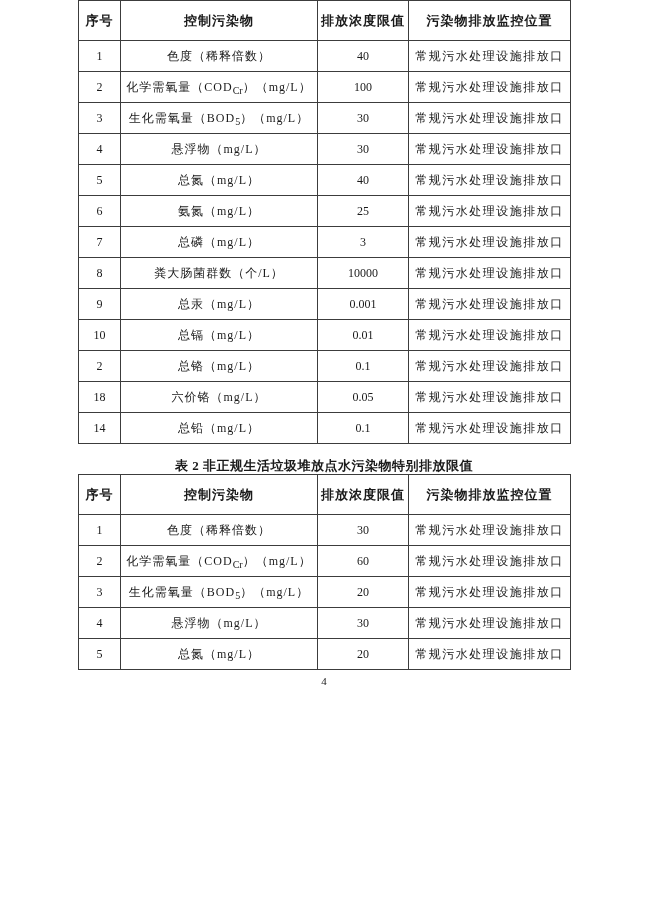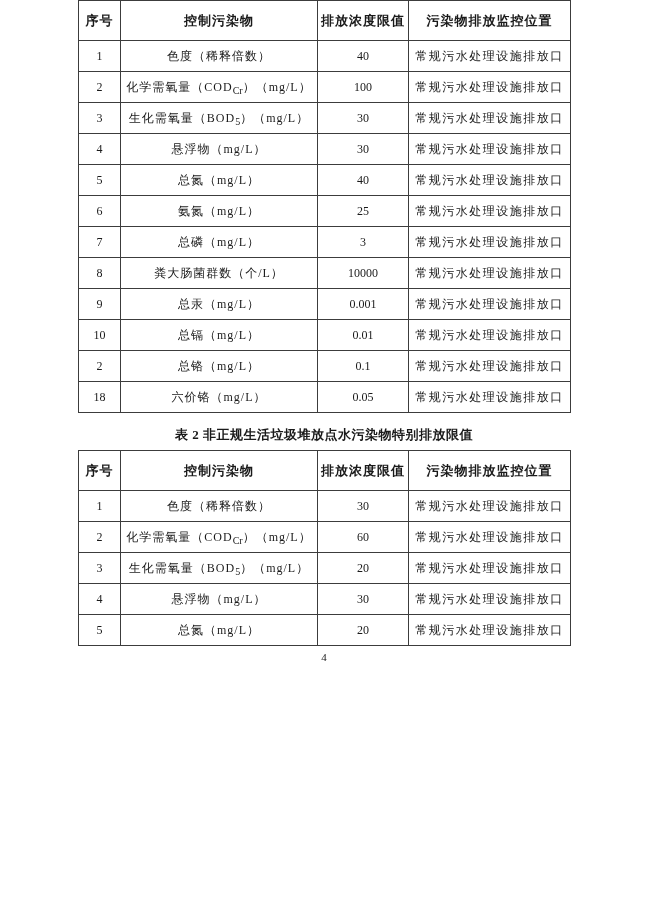--- a/index.html
+++ b/index.html
@@ -21,21 +21,21 @@
     width: 492px;
   }
   .tbl-title {
     text-align: center;
     font-weight: bold;
     font-size: 13px;
     letter-spacing: 0.5px;
     line-height: 17px;
   }
   .t1-title { margin-top: 88px; margin-bottom: 7px; }
-  .t2-title { margin-top: 13px; margin-bottom: 7px; }
+  .t2-title { margin-top: 13px; }
   table.limits {
     border-collapse: collapse;
     table-layout: fixed;
     width: 492px;
   }
   table.limits th,
   table.limits td {
     border: 1px solid #3c3c3c;
     text-align: center;
     vertical-align: middle;
@@ -152,20 +152,26 @@
           <td class="col-pollutant"><span>总铬（mg/L）</span></td>
           <td class="col-limit">0.1</td>
           <td class="col-location">常规污水处理设施排放口</td>
         </tr>
         <tr>
           <td class="col-no">18</td>
           <td class="col-pollutant"><span>六价铬（mg/L）</span></td>
           <td class="col-limit">0.05</td>
           <td class="col-location">常规污水处理设施排放口</td>
         </tr>
+        <tr>
+          <td class="col-no">14</td>
+          <td class="col-pollutant"><span>总铅（mg/L）</span></td>
+          <td class="col-limit">0.1</td>
+          <td class="col-location">常规污水处理设施排放口</td>
+        </tr>
       </tbody>
   </table>
 
   <div class="tbl-title t2-title">表 2 非正规生活垃圾堆放点水污染物特别排放限值</div>
 
   <table class="limits">
     <colgroup>
       <col style="width:42px">
       <col style="width:197px">
       <col style="width:91px">

